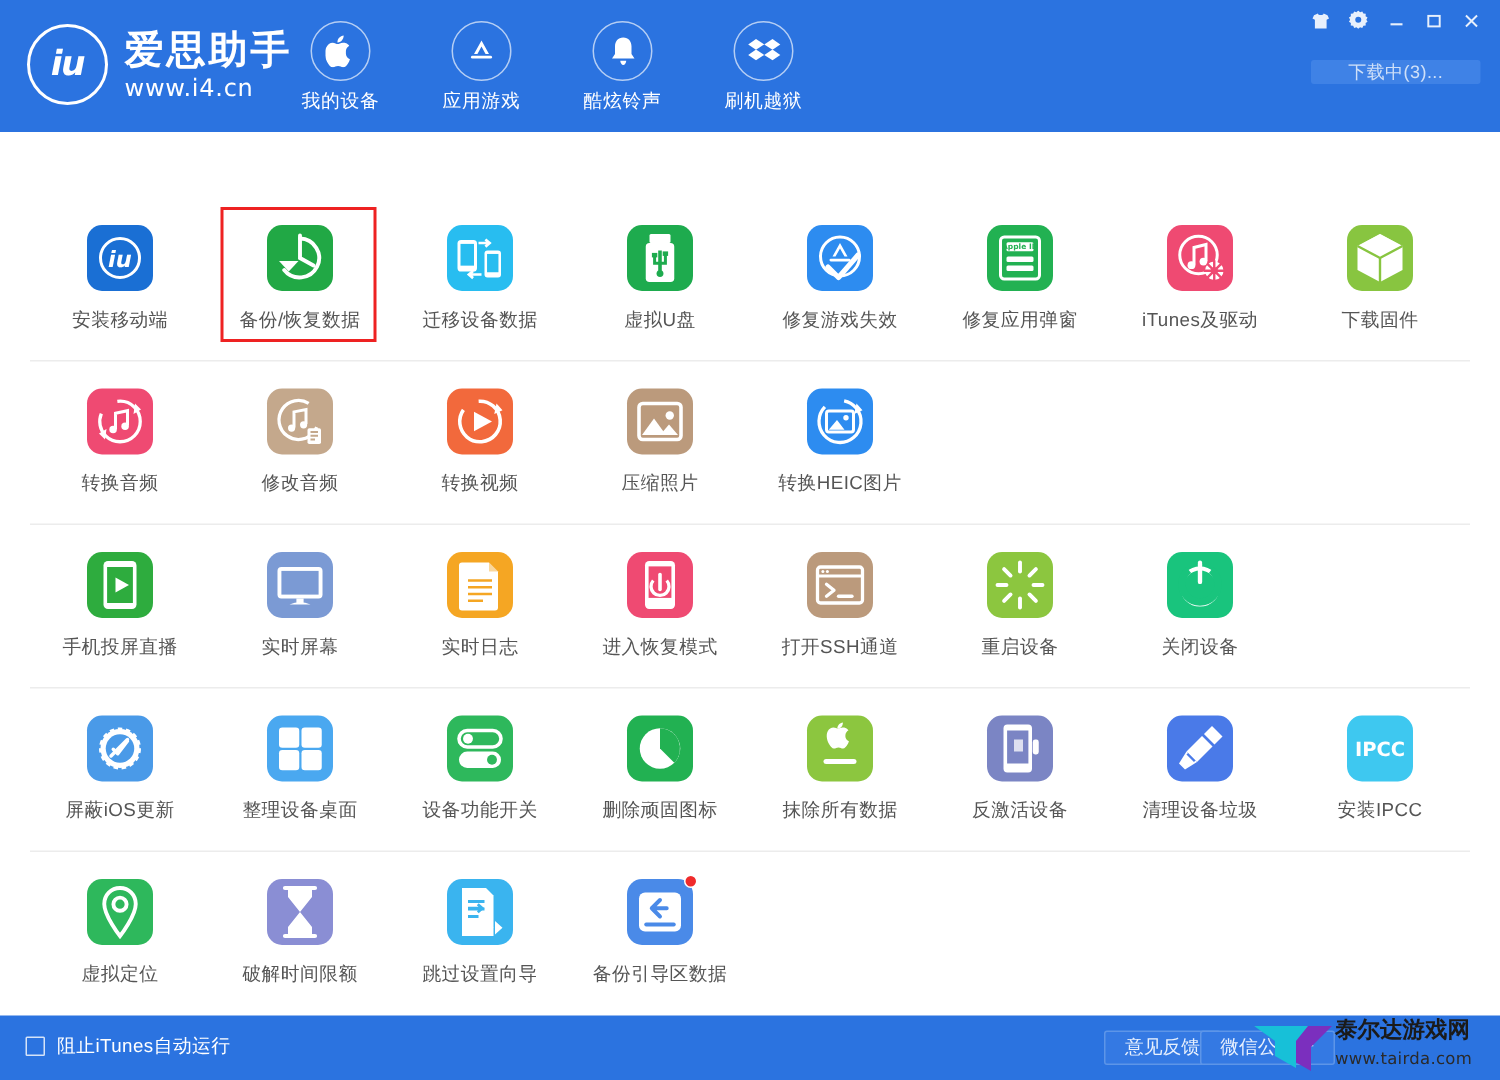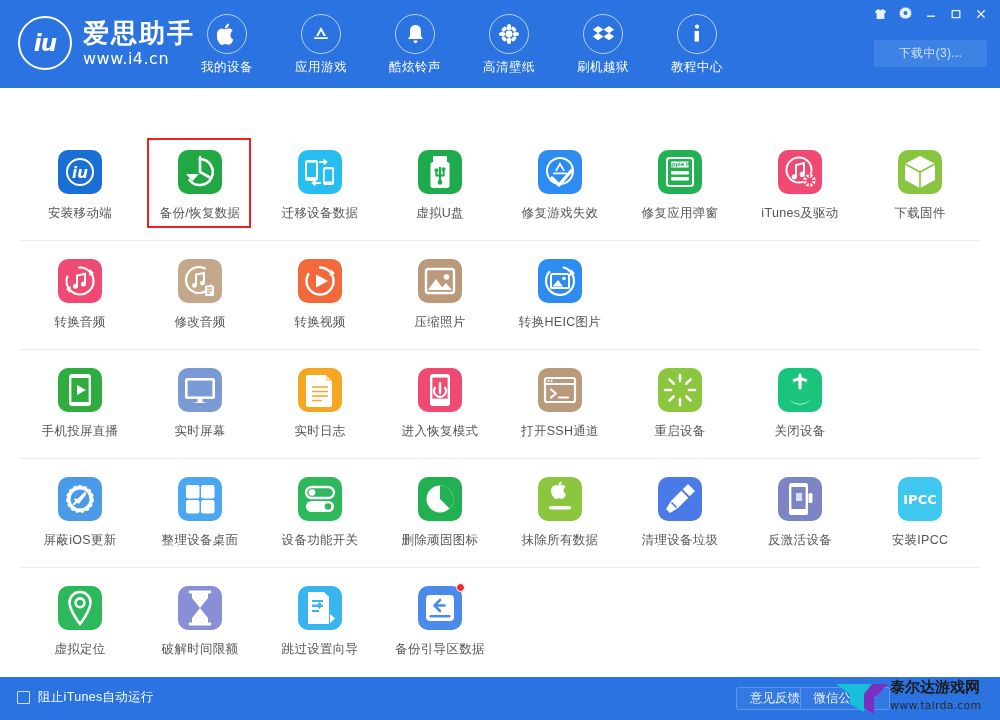--- a/index.html
+++ b/index.html
@@ -16,21 +16,21 @@
     position:absolute;left:0;top:0;width:1000px;height:88px;
     background:#2b73e0;
   }
   .winbtns{position:absolute;right:8px;top:3px;display:flex;align-items:center;gap:2px;}
   .winbtn{
     width:23px;height:21px;display:flex;align-items:center;justify-content:center;
     color:#e8f0fc;cursor:default;
   }
   .winbtn svg{display:block;}
   .dlbtn{
-    position:absolute;right:13px;top:40px;width:113px;height:27px;
+    position:absolute;right:13px;top:40px;width:113px;height:16px;
     background:#3f82e6;color:#cfe0f8;font-size:12px;
     display:flex;align-items:center;justify-content:center;
     border-radius:2px;letter-spacing:.3px;
   }
 
   .logo{position:absolute;left:18px;top:16px;display:flex;align-items:center;}
   .logo-circ{
     width:50px;height:50px;border-radius:50%;border:2.5px solid #fff;
     display:flex;align-items:center;justify-content:center;
     color:#fff;font-size:23px;font-weight:bold;font-style:italic;
@@ -209,61 +209,34 @@
           <div class="nav-lbl">应用游戏</div>
         </div>
         <div class="nav-item">
           <div class="nav-ico">
             <svg width="19" height="21" viewBox="0 0 19 21">
               <path d="M9.5 1 C6 1 4 3.6 4 7 L4 12 L2 15 L17 15 L15 12 L15 7 C15 3.6 13 1 9.5 1 Z" fill="#fff"></path>
               <path d="M7.5 16.5 C7.7 18.3 8.5 19.3 9.5 19.3 C10.5 19.3 11.3 18.3 11.5 16.5 Z" fill="#fff"></path>
             </svg>
           </div>
           <div class="nav-lbl">酷炫铃声</div>
-        </div>
-        <div class="nav-item">
-          <div class="nav-ico">
-            <svg width="22" height="22" viewBox="0 0 22 22">
-              <g fill="#fff">
-                <circle cx="11" cy="11" r="3.4"></circle>
-                <ellipse cx="11" cy="4.2" rx="2.1" ry="3.2"></ellipse>
-                <ellipse cx="11" cy="17.8" rx="2.1" ry="3.2"></ellipse>
-                <ellipse cx="4.2" cy="11" rx="3.2" ry="2.1"></ellipse>
-                <ellipse cx="17.8" cy="11" rx="3.2" ry="2.1"></ellipse>
-                <ellipse cx="6.2" cy="6.2" rx="2.9" ry="1.9" transform="rotate(-45 6.2 6.2)"></ellipse>
-                <ellipse cx="15.8" cy="15.8" rx="2.9" ry="1.9" transform="rotate(-45 15.8 15.8)"></ellipse>
-                <ellipse cx="15.8" cy="6.2" rx="2.9" ry="1.9" transform="rotate(45 15.8 6.2)"></ellipse>
-                <ellipse cx="6.2" cy="15.8" rx="2.9" ry="1.9" transform="rotate(45 6.2 15.8)"></ellipse>
-              </g>
-            </svg>
-          </div>
-          <div class="nav-lbl">高清壁纸</div>
         </div>
         <div class="nav-item">
           <div class="nav-ico">
             <svg width="23" height="20" viewBox="0 0 23 20">
               <g fill="#fff">
                 <path d="M6 2 L.8 5.6 L6 9.2 L11.5 5.6 Z"></path>
                 <path d="M17 2 L22.2 5.6 L17 9.2 L11.5 5.6 Z"></path>
                 <path d="M.8 12.6 L6 9 L11.5 12.6 L6 16.2 Z"></path>
                 <path d="M22.2 12.6 L17 9 L11.5 12.6 L17 16.2 Z"></path>
               </g>
             </svg>
           </div>
           <div class="nav-lbl">刷机越狱</div>
         </div>
-        <div class="nav-item">
-          <div class="nav-ico">
-            <svg width="12" height="22" viewBox="0 0 12 22">
-              <circle cx="6" cy="3.6" r="2.1" fill="#fff"></circle>
-              <path d="M3.6 8 h4.4 v10.6 h-4.4 z" fill="#fff"></path>
-            </svg>
-          </div>
-          <div class="nav-lbl">教程中心</div>
-        </div>
       </div>
   </div>
 
 
   <div class="content" id="grid">
       <div class="grid-row sep">
         <div class="tile">
           <div class="tile-ic">
             <div class="sq" style="background:#1a6fd4">
               <svg width="44" height="44" viewBox="0 0 44 44">
@@ -614,43 +587,43 @@
                 <path d="M25.6 10.4c0-2.4 1.9-3.5 2-3.6-1.1-1.6-2.8-1.8-3.4-1.8-1.5-.2-2.8.8-3.5.8-.7 0-1.8-.8-3-.8-1.6 0-3 .9-3.8 2.4-1.6 2.8-.4 7 1.2 9.3.8 1.1 1.7 2.4 2.9 2.3 1.2 0 1.6-.75 3-.75s1.8.75 3 .72c1.25-.03 2-1.15 2.8-2.3.55-.8.9-1.6 1.15-2.5-2.5-1-2.4-3.6-2.35-3.8z" fill="#fff" transform="translate(0,3)"></path>
                 <path d="M23 4.5c.6-.8 1-1.85.9-2.9-.9.05-2 .6-2.65 1.4-.6.7-1.15 1.75-1 2.85 1 .1 2.05-.5 2.75-1.35z" fill="#fff" transform="translate(0,3)"></path>
                 <rect x="11" y="29" width="22" height="3.4" rx="1.7" fill="#fff"></rect>
               </svg>
             </div>
           </div>
           <div class="tile-lbl">抹除所有数据</div>
         </div>
         <div class="tile">
           <div class="tile-ic">
+            <div class="sq" style="background:#7b85c4">
+              <svg width="44" height="44" viewBox="0 0 44 44">
+                <rect x="11" y="6" width="19" height="32" rx="2.6" fill="#fff"></rect>
+                <rect x="13.4" y="10" width="14.2" height="22" fill="#7b85c4"></rect>
+                <rect x="30.5" y="16" width="4" height="10" rx="1.6" fill="#fff"></rect>
+                <rect x="18" y="16" width="6" height="8" fill="#fff" opacity=".75"></rect>
+              </svg>
+            </div>
+          </div>
+          <div class="tile-lbl">反激活设备</div>
+        </div>
+        <div class="tile">
+          <div class="tile-ic">
             <div class="sq" style="background:#4a7ae8">
               <svg width="44" height="44" viewBox="0 0 44 44">
                 <path d="M30 7 L37 14 L20 31 L13 24 Z" fill="#fff"></path>
                 <path d="M13 24 L20 31 L12 36 L8 32 Z" fill="#fff"></path>
                 <path d="M22 11 L33 22" stroke="#4a7ae8" stroke-width="1.8"></path>
                 <path d="M13.5 25.5 L18.5 30.5" stroke="#4a7ae8" stroke-width="1.5"></path>
               </svg>
             </div>
           </div>
           <div class="tile-lbl">清理设备垃圾</div>
-        </div>
-        <div class="tile">
-          <div class="tile-ic">
-            <div class="sq" style="background:#7b85c4">
-              <svg width="44" height="44" viewBox="0 0 44 44">
-                <rect x="11" y="6" width="19" height="32" rx="2.6" fill="#fff"></rect>
-                <rect x="13.4" y="10" width="14.2" height="22" fill="#7b85c4"></rect>
-                <rect x="30.5" y="16" width="4" height="10" rx="1.6" fill="#fff"></rect>
-                <rect x="18" y="16" width="6" height="8" fill="#fff" opacity=".75"></rect>
-              </svg>
-            </div>
-          </div>
-          <div class="tile-lbl">反激活设备</div>
         </div>
         <div class="tile">
           <div class="tile-ic">
             <div class="sq" style="background:#3ec8f0">
               <svg width="44" height="44" viewBox="0 0 44 44">
                 <text x="22" y="27" font-size="13" font-weight="bold" fill="#fff" text-anchor="middle" font-family="DejaVu Sans">IPCC</text>
               </svg>
             </div>
           </div>
           <div class="tile-lbl">安装IPCC</div>

